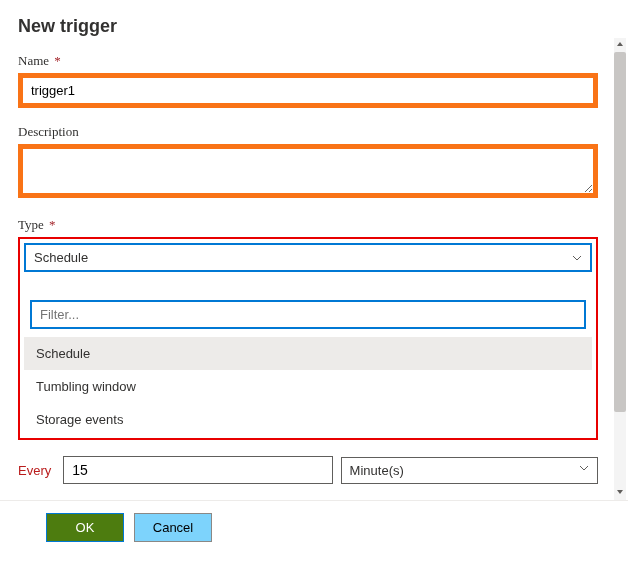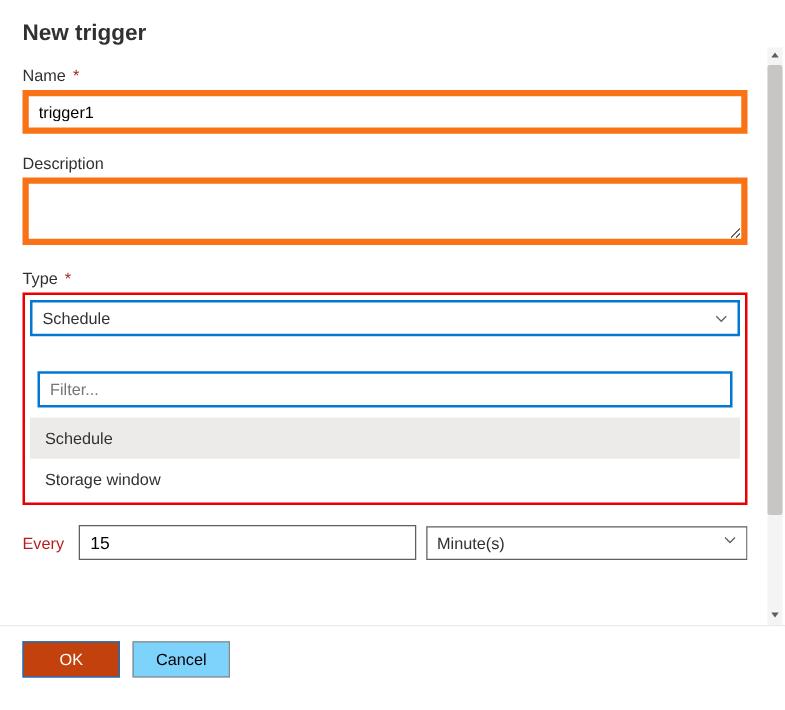--- a/index.html
+++ b/index.html
@@ -1,20 +1,20 @@
 <!DOCTYPE html>
 <html><head>
 <meta charset="utf-8">
 <style>
 * { box-sizing: border-box; margin: 0; padding: 0; }
 body { font-family: "Segoe UI", Arial, sans-serif; font-size: 13px; color: #323130; width: 628px; height: 568px; background: #fff; position: relative; }
 .panel { padding: 16px 30px 16px 18px; height: 500px; overflow: hidden; position: relative; }
 h2 { font-size: 18px; font-weight: 600; margin-bottom: 16px; color: #323130; }
 .field-row { margin-bottom: 16px; }
-.label { font-size: 13px; color: #323130; margin-bottom: 4px; display: block; }
+.label { font-size: 13px; color: #323130; margin-bottom: 4px; display: block; font-family: Liberation Serif, serif; }
 .req { color: #a4262c; margin-left: 2px; }
 .txt { width: 100%; border: 5px solid #f97316; padding: 5px 8px; font-size: 13px; font-family: inherit; outline: none; }
 textarea.txt { height: 54px; resize: both; }
 .highlight-box { border: 2px solid #e80000; padding: 4px 4px 2px 4px; position: relative; }
 .select-display { width: 100%; border: 2px solid #0078d4; padding: 5px 8px; font-size: 13px; background: #fff; display: flex; justify-content: space-between; align-items: center; cursor: pointer; }
 .chev { width: 10px; height: 10px; }
 .chev svg { width: 10px; height: 10px; display: block; }
 .dropdown { margin-top: 28px; background: #fff; }
 .filter { margin: 0 6px 8px 6px; }
 .filter input { width: 100%; border: 2px solid #0078d4; padding: 5px 8px; font-size: 13px; outline: none; }
@@ -26,21 +26,21 @@
 .small-input { width: 270px; border: 1px solid #605e5c; padding: 5px 8px; font-size: 14px; }
 .unit-select { width: 258px; border: 1px solid #605e5c; padding: 5px 8px; font-size: 13px; display: flex; justify-content: space-between; align-items: flex-start; cursor: pointer; }
 .scroll-track { position: absolute; right: 2px; top: 38px; width: 12px; height: 462px; background: #f4f4f4; }
 .scroll-thumb { position: absolute; right: 2px; top: 52px; width: 12px; height: 360px; background: #c8c6c4; border-radius: 2px; }
 .scroll-up, .scroll-down { position: absolute; right: 4px; width: 8px; height: 8px; }
 .scroll-up { top: 40px; }
 .scroll-down { top: 488px; }
 .scroll-up svg, .scroll-down svg { width: 8px; height: 8px; display: block; }
 .footer { border-top: 1px solid #edebe9; padding: 12px 18px; display: flex; gap: 10px; }
 .btn { padding: 6px 0; width: 78px; font-size: 13px; border: 1px solid #8a8886; background: #7dd3fc; cursor: pointer; text-align: center; }
-.btn.primary { background: #c2410c; color: #fff; border-color: #0078d4; }
+.btn.primary { background: #4d7c0f; color: #fff; border-color: #0078d4; margin-left: 28px; }
 .truncated { overflow: hidden; white-space: nowrap; }
 </style>
 </head>
 <body>
 
 <div class="panel">
   <h2>New trigger</h2>
 
   <div class="field-row">
     <label class="label">
@@ -70,21 +70,22 @@
             </svg>
         </span>
       </div>
 
       <div class="dropdown">
         <div class="filter">
           <input type="text" placeholder="Filter..." style="">
         </div>
         <div class="options">
           <div class="opt selected">Schedule</div>
-          <div class="opt">Storage window</div>
+          <div class="opt">Tumbling window</div>
+          <div class="opt">Storage events</div>
         </div>
       </div>
     </div>
   </div>
 
   <div class="inline-row truncated">
     <span class="lbl-every">Every</span>
     <input class="small-input" type="text" value="15" style="">
     <div class="unit-select">
       <span>Minute(s)</span>

